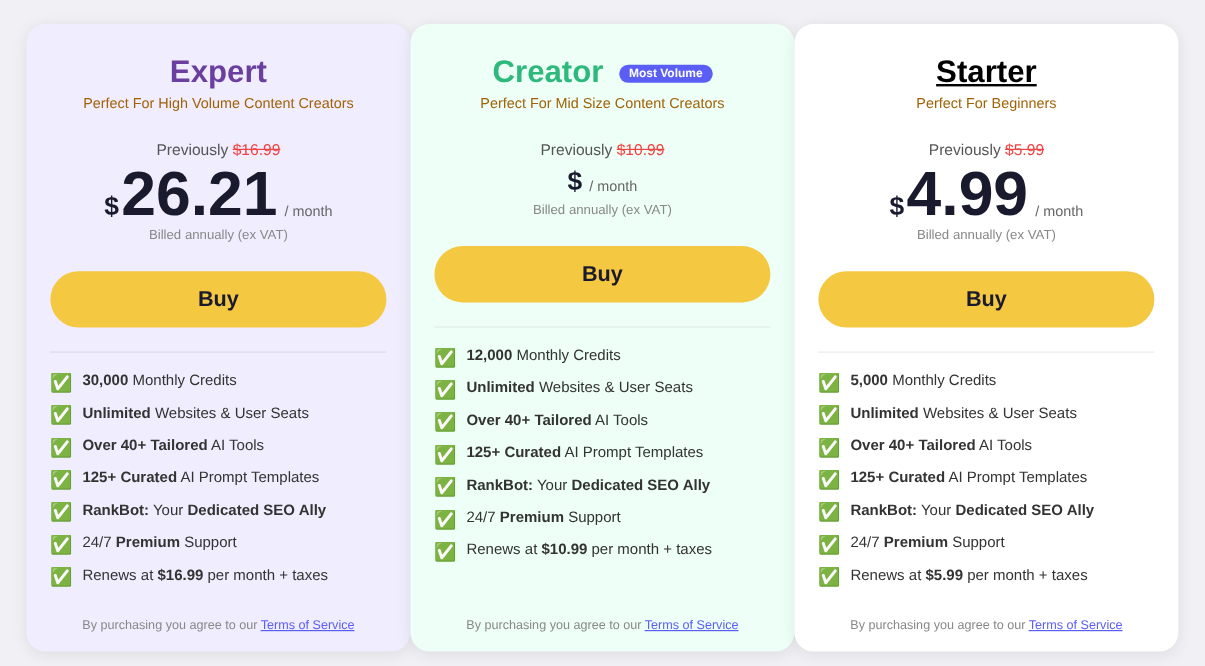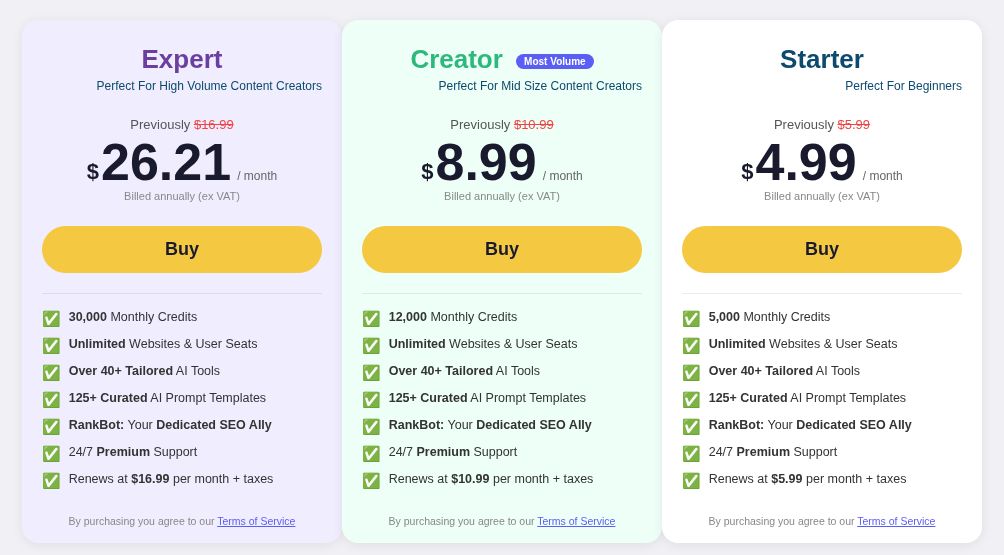--- a/index.html
+++ b/index.html
@@ -42,25 +42,24 @@
       text-align: center;
       margin-bottom: 12px;
     }
     .plan-name {
       font-size: 26px;
       font-weight: 800;
       margin-bottom: 4px;
     }
     .expert-name { color: #6b3fa0; }
     .creator-name { color: #2db87c; }
-    .starter-name { color: #0c4a6e; }
+    .starter-name { color: #000000; text-decoration: underline; }
     .plan-subtitle {
       font-size: 12px;
-      color: #0c4a6e;
-      text-align: right;
+      color: #a16207;
     }
     .most-popular-badge {
       display: inline-block;
       background: #5b5ef5;
       color: white;
       font-size: 10px;
       font-weight: 700;
       padding: 2px 8px;
       border-radius: 10px;
       margin-left: 6px;
@@ -221,21 +220,20 @@
       <div class="plan-name creator-name">
         <span>Creator</span>
         <span class="most-popular-badge">Most Volume</span>
       </div>
       <div class="plan-subtitle">Perfect For Mid Size Content Creators</div>
     </div>
     <div class="pricing-section">
       <div class="previously-label">Previously <span class="old-price">$10.99</span></div>
       <div class="price-row">
         <span class="currency">$</span>
-        <span class="price-amount">8.99</span>
         <span class="per-month">/ month</span>
       </div>
       <div class="billed-note">Billed annually (ex VAT)</div>
     </div>
     <button class="buy-button">Buy</button>
     <hr class="divider">
     <ul class="features-list">
       <li>
           <span class="check-icon">✅</span>
           <span class="feature-text"><b>12,000</b> Monthly Credits</span>

